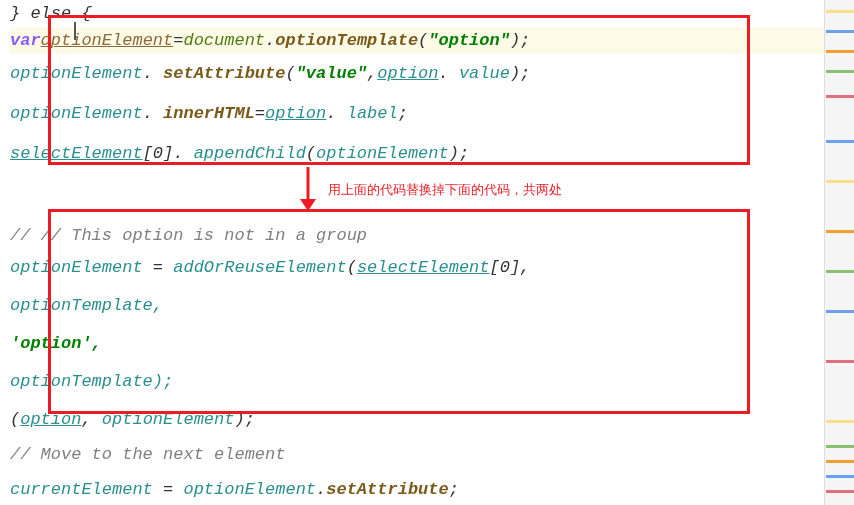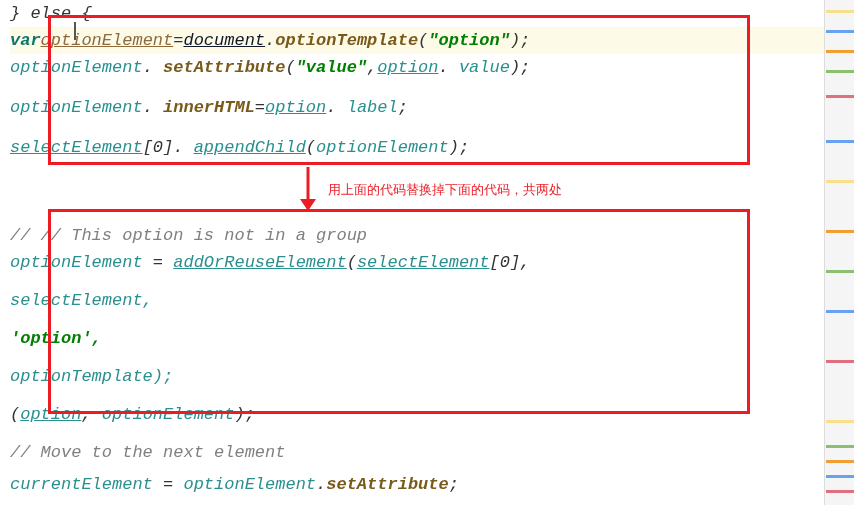--- a/index.html
+++ b/index.html
@@ -15,21 +15,21 @@
   }
   .code-area {
     padding: 0 0 0 10px;
     line-height: 1.6;
     position: relative;
   }
   .line {
     white-space: pre;
     height: 27px;
     display: flex;
-    align-items: flex-start;
+    align-items: center;
   }
   .highlight-line {
     background: #fdfbe7;
   }
   .box {
     position: absolute;
     border: 3px solid #ed1c24;
     z-index: 5;
     pointer-events: none;
   }
@@ -61,25 +61,25 @@
     position: absolute;
     right: 0;
     top: 0;
     width: 30px;
     height: 505px;
     background: #f5f5f5;
     border-left: 1px solid #ddd;
   }
   .mm-bar { position: absolute; right: 0; width: 28px; height: 3px; }
   
-  .kw { color: #0f766e; font-weight: bold; }
+  .kw { color: #8b5cf6; font-weight: bold; }
   .var-decl { color: #8c6a3d; text-decoration: underline; }
-  .doc { color: #0f172a; text-decoration: underline; }
+  .doc { color: #4d7c0f; }
   .method { color: #7a5a1a; font-weight: bold; }
-  .call { color: #2a8f8f; font-style: italic; text-decoration: underline; }
+  .call { color: #2a8f8f; font-style: italic; }
   .str { color: #008000; font-weight: bold; }
   .plain { color: #333; }
   .under { text-decoration: underline; }
   .comment { color: #808080; font-style: italic; }
   .ident { color: #2a8f8f; }
   .cursor-line {
     position: absolute;
     left: 74px;
     top: 22px;
     width: 2px;
@@ -102,21 +102,21 @@
   <div class="line" style="height:40px">    <span class="ident">optionElement</span><span class="plain">. </span><span class="method">innerHTML</span><span class="plain">=</span><span class="ident under">option</span><span class="plain">. </span><span class="ident">label</span><span class="plain">;</span></div>
 
   <div class="line" style="height:40px">    <span class="ident under">selectElement</span><span class="plain">[0]</span><span class="plain">. </span><span class="call">appendChild</span><span class="plain">(</span><span class="ident">optionElement</span><span class="plain">);</span></div>
 
   <div class="line" style="height:48px"></div>
 
   <div class="line">    <span class="comment">// // This option is not in a group</span></div>
 
   <div class="line" style="height:38px">    <span class="ident">optionElement</span><span class="plain"> = </span><span class="call">addOrReuseElement</span><span class="plain">(</span><span class="ident under">selectElement</span><span class="plain">[0]</span><span class="plain">,</span></div>
 
-  <div class="line" style="height:38px">        <span class="ident">selectElement,</span></div>
+  <div class="line" style="height:38px">        <span class="ident">optionTemplate,</span></div>
 
   <div class="line" style="height:38px">        <span class="str">'</span><span class="str" style="font-weight:bold">option</span><span class="str">',</span></div>
 
   <div class="line" style="height:38px">        <span class="ident">optionTemplate);</span></div>
 
   <div class="line" style="height:38px">    <span class="plain">(</span><span class="ident under">option</span><span class="plain">, </span><span class="ident">optionElement</span><span class="plain">);</span></div>
 
   <div class="line" style="height:32px">    <span class="comment">// Move to the next element</span></div>
 
   <div class="line" style="height:38px">    <span class="ident">currentElement</span><span class="plain"> = </span><span class="ident">optionElement</span><span class="plain">.</span><span class="method">setAttribute</span><span class="plain">;</span></div>

